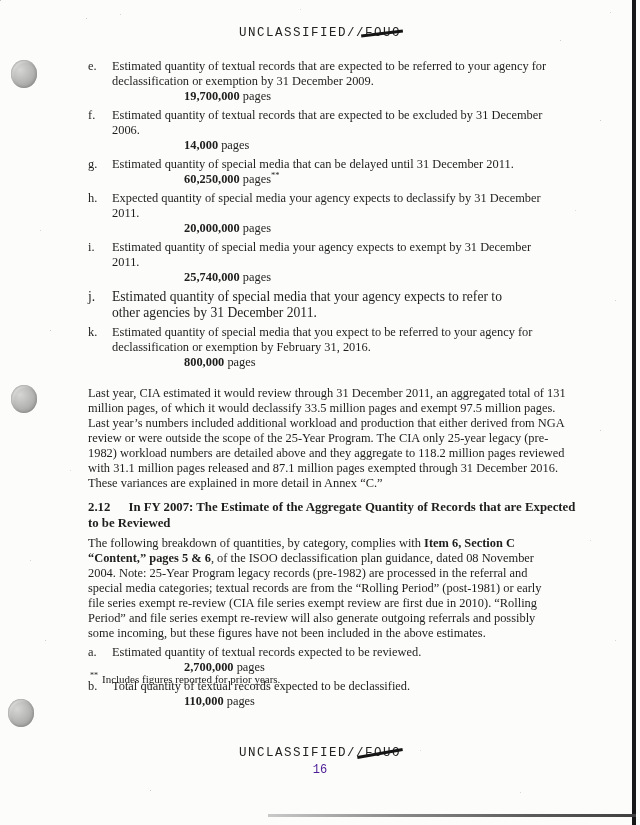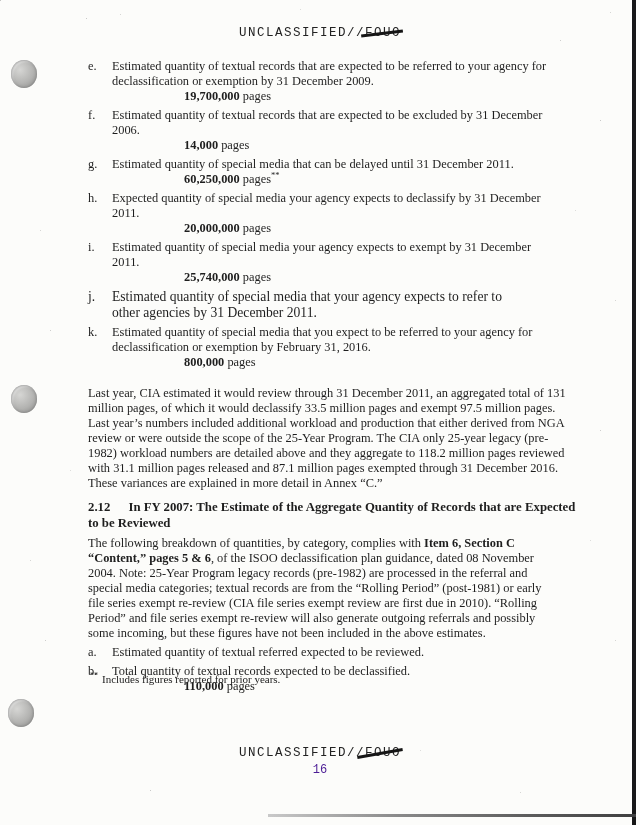--- a/index.html
+++ b/index.html
@@ -129,21 +129,22 @@
     <p class="para">Last year, CIA estimated it would review through 31 December 2011, an aggregated total of 131 million pages, of which it would declassify 33.5 million pages and exempt 97.5 million pages. Last year’s numbers included additional workload and production that either derived from NGA review or were outside the scope of the 25-Year Program.  The CIA only 25-year legacy (pre-1982) workload numbers are detailed above and they aggregate to 118.2 million pages reviewed with 31.1 million pages released and 87.1 million pages exempted through 31 December 2016. These variances are explained in more detail in Annex “C.”</p>
 
     <div class="section-heading"><span class="section-number">2.12</span><span>In FY 2007: The Estimate of the Aggregate Quantity of Records that are Expected to be Reviewed</span></div>
 
     <p class="para para-2"><span>The following breakdown of quantities, by category, complies with </span><b>Item 6, Section C “Content,” pages 5 &amp; 6</b><span>, of the ISOO declassification plan guidance, dated 08 November 2004.  Note: 25-Year Program legacy records (pre-1982) are processed in the referral and special media categories; textual records are from the “Rolling Period” (post-1981) or early file series exempt re-review (CIA file series exempt review are first due in 2010). “Rolling Period” and file series exempt re-review will also generate outgoing referrals and possibly some incoming, but these figures have not been included in the above estimates.</span></p>
 
     <div class="qty-list qty-list-2">
         <div class="qty-item">
           <span class="qty-letter">a.</span>
           <span class="qty-body">
-            <span class="qty-text">Estimated quantity of textual referred expected to be reviewed.</span>
+            <span class="qty-text">Estimated quantity of textual records expected to be reviewed.</span>
+            <span class="qty-value"><b>2,700,000</b> pages</span>
           </span>
         </div>
         <div class="qty-item">
           <span class="qty-letter">b.</span>
           <span class="qty-body">
             <span class="qty-text">Total quantity of textual records expected to be declassified.</span>
             <span class="qty-value"><b>110,000</b> pages</span>
           </span>
         </div>
       </div>

